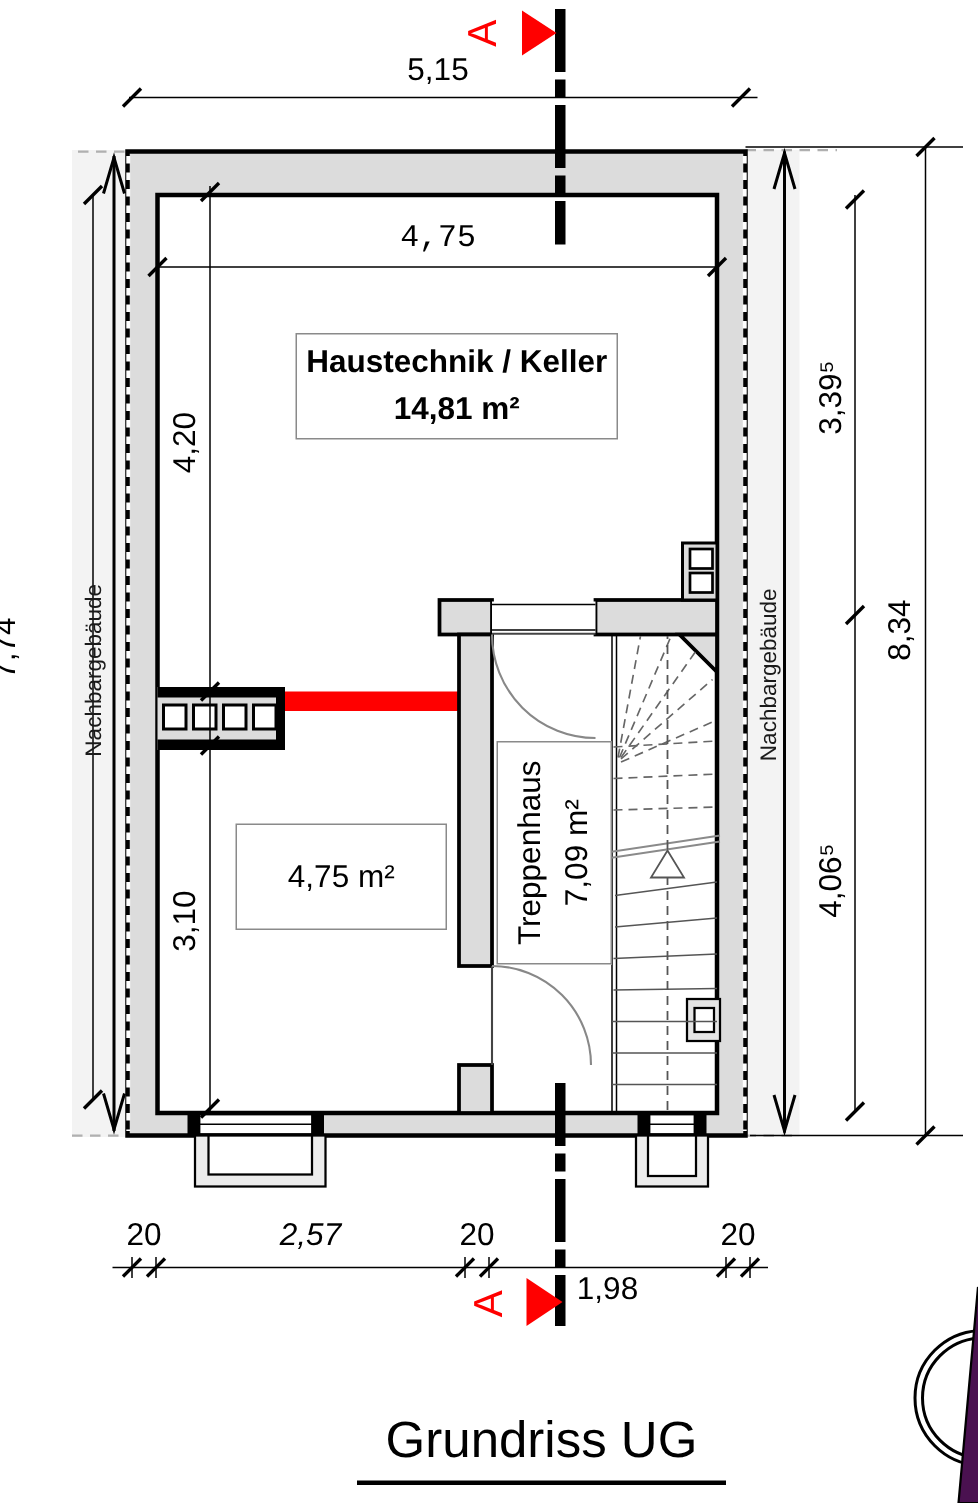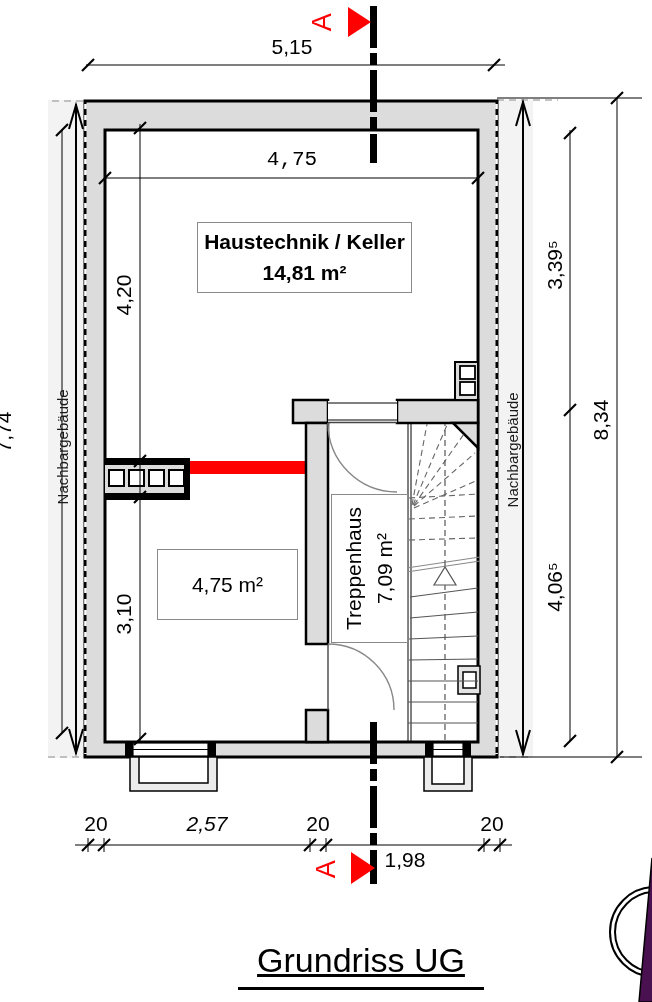--- a/index.html
+++ b/index.html
@@ -13,21 +13,21 @@
   .rot{transform:rotate(-90deg);transform-origin:center center;}
   .nb{font-size:15px;text-align:center;color:#1a1a1a;}
   .roombox{
     position:absolute;background:#fff;border:1px solid #8a8a8a;
     display:flex;flex-direction:column;align-items:center;justify-content:center;
     gap:7px;font-size:21px;text-align:center;
   }
   .secA{font-size:27px;color:#f00;text-align:center;width:34px;}
   .title{
     position:absolute;font-size:34px;text-align:center;
-    border-bottom:3px solid #000;padding-bottom:7px;text-decoration:underline;
+    border-bottom:3px solid #000;padding-bottom:7px;
   }
 </style>
 </head>
 <body>
 
 <div class="canvas">
 
 <svg class="plan" width="652" height="1002" viewBox="0 0 652 1002">
 
   <g>

